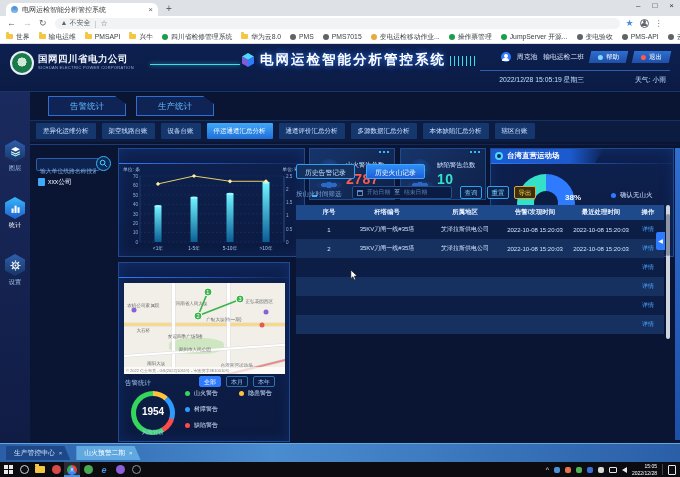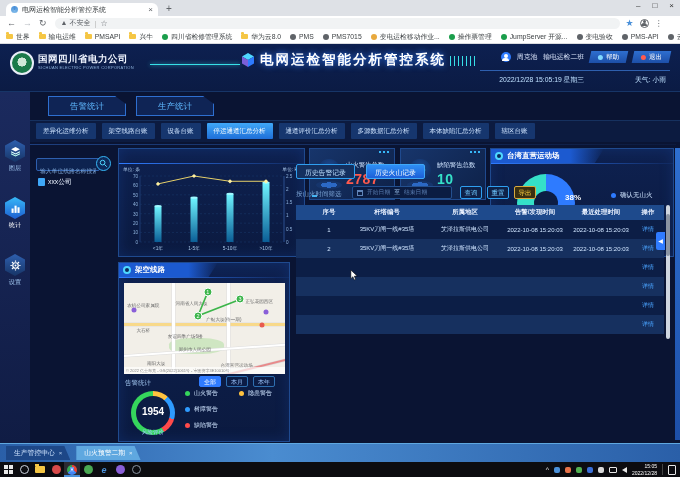--- a/index.html
+++ b/index.html
@@ -502,24 +502,20 @@
             <span class="t">确认无山火</span>
           </div>
           <div class="litem">
             <span class="ldot" style="background: rgb(53, 224, 200);"></span>
             <span class="t">有山火</span>
           </div>
         </div>
     </div>
 
     <div class="panel" style="left:118px;top:218px;width:172px;height:180px;">
-      <div class="ptitle" style="width:58%;">
-          <span class="dot"></span>
-          <span>架空线路</span>
-        </div>
       <div class="pline"></div>
       <div class="map">
         <div class="park" style="left:28%;top:60%;width:34%;height:18%;"></div>
         <div class="road" style="left:-5%;top:44%;width:115%;height:3px;background:#f8d98a;"></div>
         <div class="road" style="left:30%;top:-10%;width:2.5px;height:125%;"></div>
         <div class="road" style="left:64%;top:-10%;width:2.5px;height:125%;"></div>
         <div class="road" style="left:-6%;top:72%;width:120%;height:2px;transform:rotate(-4deg);"></div>
         <div class="road" style="left:55%;top:90%;width:60%;height:2px;background:#e88a8a;transform:rotate(-14deg);"></div>
         <svg class="mappath" viewBox="0 0 100 100" preserveAspectRatio="none" id="mapPath">
             <polyline points="52,10 46,36 72,18" fill="none" stroke="#3cb54a" stroke-width="1.6" vector-effect="non-scaling-stroke"></polyline>

